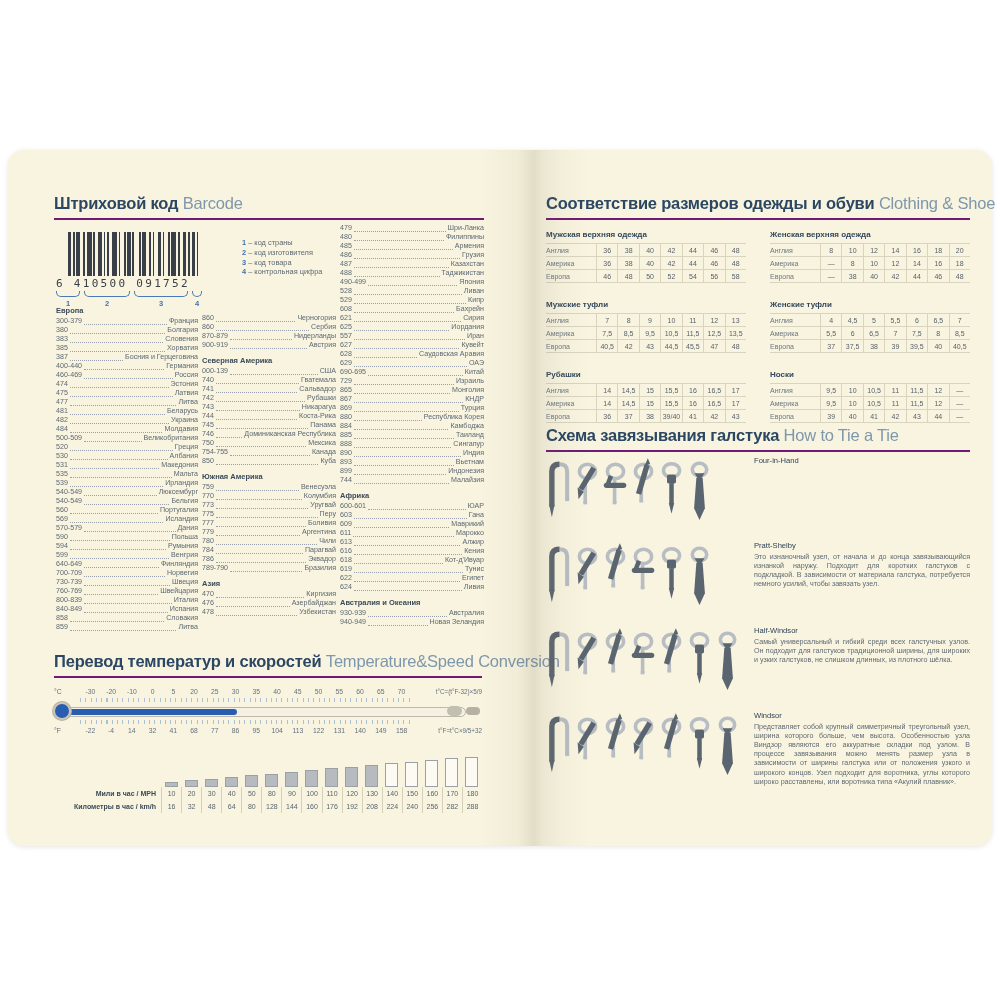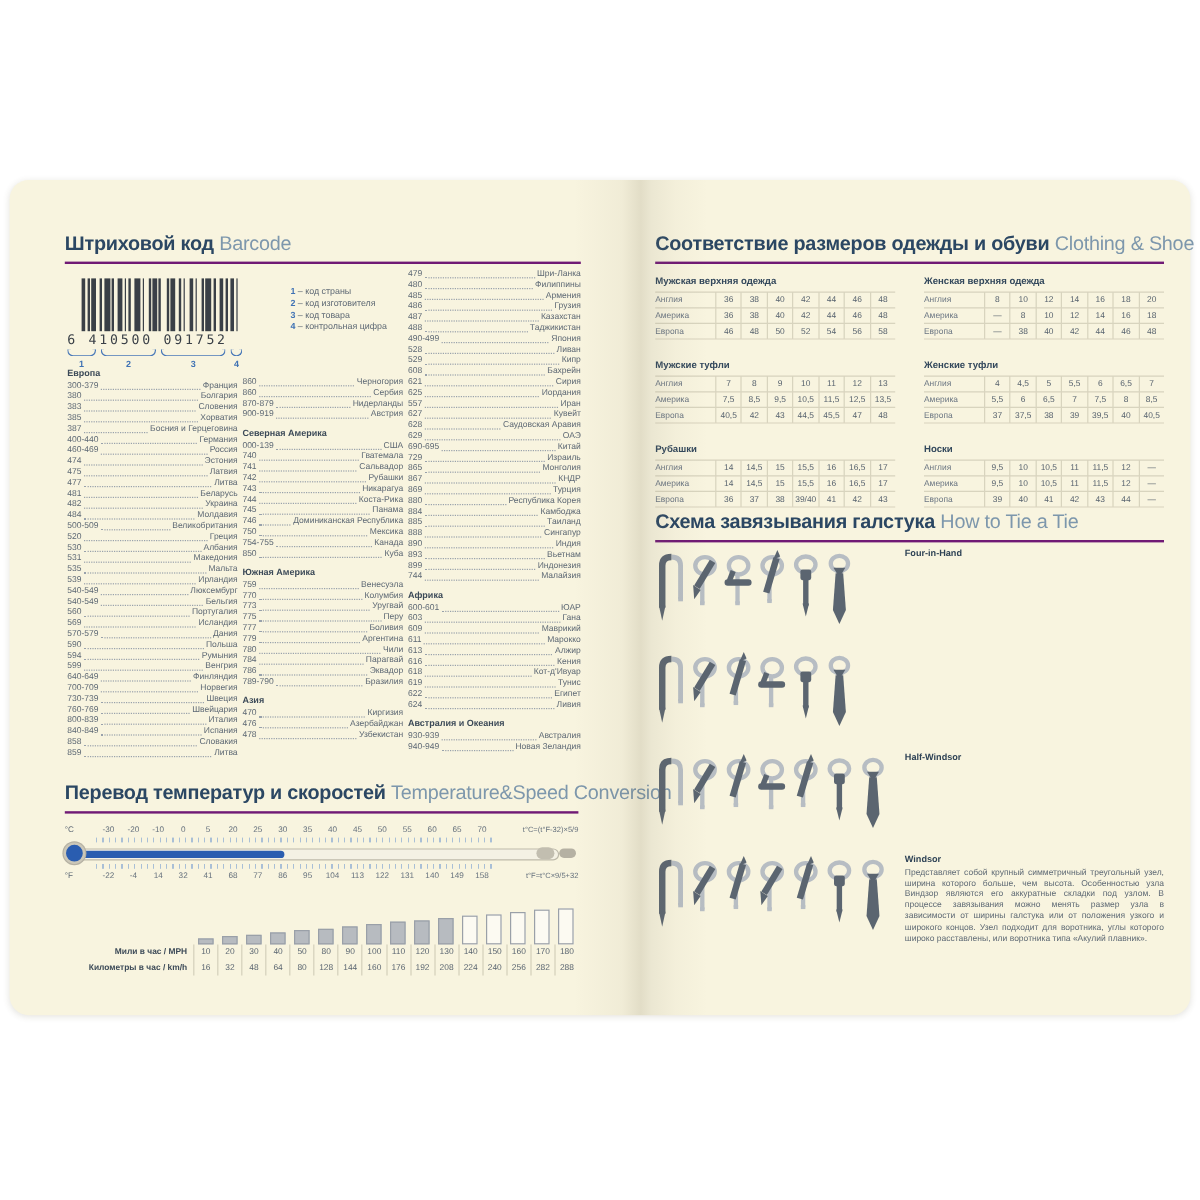--- a/index.html
+++ b/index.html
@@ -94,21 +94,21 @@
   .st-cell{flex:1;text-align:center;font-size:7px;color:#57626e;padding:2.5px 0;
     border-left:1px solid rgba(120,115,90,.25);}
 
   
   .sec-tie{position:absolute;left:0;top:232px;width:424px;}
   .tie-methods{position:absolute;left:0;top:262px;width:424px;display:flex;flex-direction:column;gap:11px;}
   .tie-row{display:flex;align-items:flex-start;}
   .tie-steps{width:202px;display:flex;gap:1px;flex:none;}
   .tie-step{width:27px;height:74px;flex:none;}
   .tie-info{flex:1;padding-left:6px;}
-  .tie-name{font-size:7.6px;font-weight:bold;color:#2e4255;margin-bottom:2.5px;}
+  .tie-name{font-size:7.6px;font-weight:normal;color:#2e4255;margin-bottom:2.5px;}
   .tie-desc{font-size:7.1px;line-height:9.2px;color:#5f6a75;text-align:justify;}
 
   .defs-hidden{position:absolute;width:0;height:0;overflow:hidden;}
 </style>
 </head>
 <body>
 
 <svg class="defs-hidden" aria-hidden="true">
   <defs>
     <symbol id="tie-loop" viewBox="0 0 30 78">
@@ -1155,20 +1155,24 @@
             <svg class="tie-step" viewBox="0 0 30 78">
               <use href="#tie-wrap"></use>
             </svg>
             <svg class="tie-step" viewBox="0 0 30 78">
               <use href="#tie-knot"></use>
             </svg>
             <svg class="tie-step" viewBox="0 0 30 78">
               <use href="#tie-done"></use>
             </svg>
           </div>
+          <div class="tie-info">
+            <div class="tie-name">Pratt-Shelby</div>
+            <div class="tie-desc">Это изнаночный узел, от начала и до конца завязывающийся изнанкой наружу. Подходит для коротких галстуков с подкладкой. В зависимости от материала галстука, потребуется немного усилий, чтобы завязать узел.</div>
+          </div>
         </div>
         <div class="tie-row">
           <div class="tie-steps">
             <svg class="tie-step" viewBox="0 0 30 78">
               <use href="#tie-loop"></use>
             </svg>
             <svg class="tie-step" viewBox="0 0 30 78">
               <use href="#tie-cross"></use>
             </svg>
             <svg class="tie-step" viewBox="0 0 30 78">
@@ -1182,20 +1186,21 @@
             </svg>
             <svg class="tie-step" viewBox="0 0 30 78">
               <use href="#tie-knot"></use>
             </svg>
             <svg class="tie-step" viewBox="0 0 30 78">
               <use href="#tie-done"></use>
             </svg>
           </div>
           <div class="tie-info">
             <div class="tie-name">Half-Windsor</div>
+            <div class="tie-desc">Самый универсальный и гибкий среди всех галстучных узлов. Он подходит для галстуков традиционной ширины, для широких и узких галстуков, не слишком длинных, из плотного шёлка.</div>
           </div>
         </div>
         <div class="tie-row">
           <div class="tie-steps">
             <svg class="tie-step" viewBox="0 0 30 78">
               <use href="#tie-loop"></use>
             </svg>
             <svg class="tie-step" viewBox="0 0 30 78">
               <use href="#tie-cross"></use>
             </svg>

